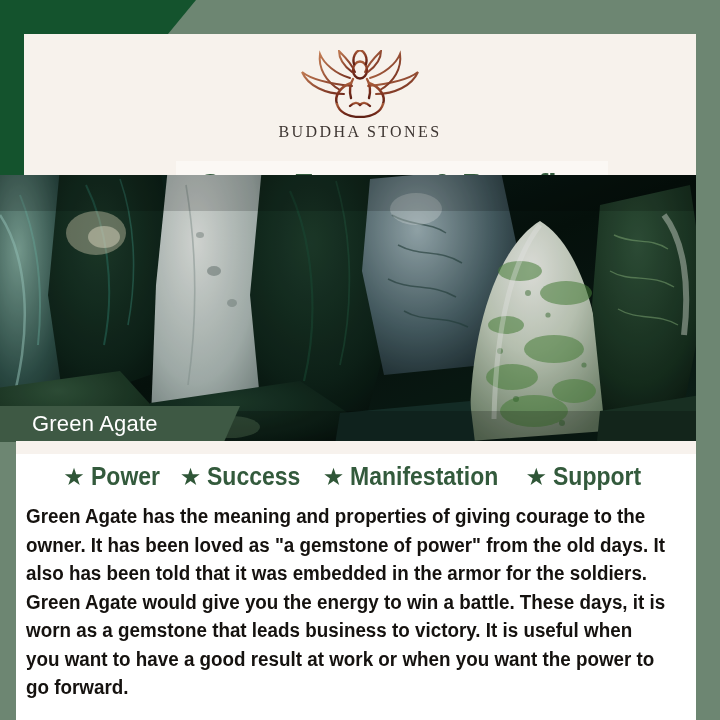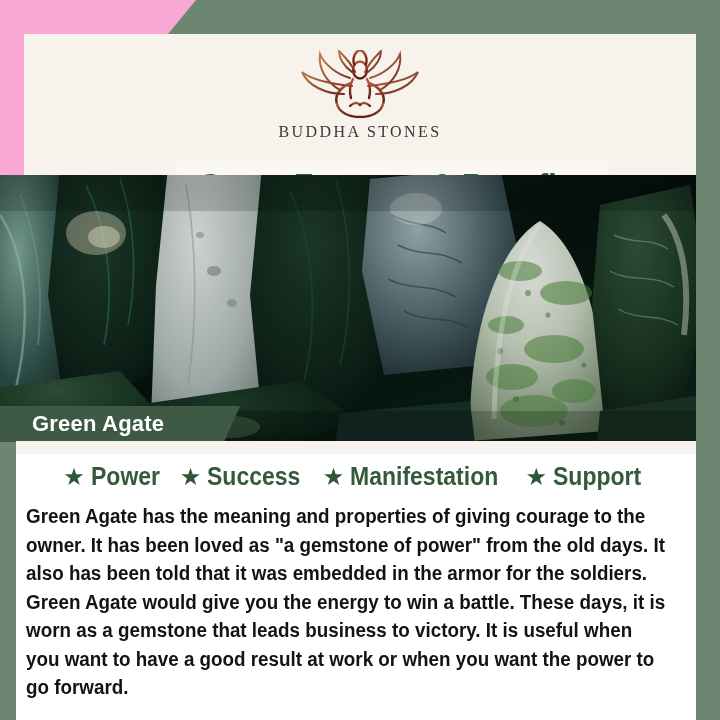--- a/index.html
+++ b/index.html
@@ -4,21 +4,21 @@
 <style>
   * { margin:0; padding:0; box-sizing:border-box; }
   html, body {
     width:720px; height:720px;
     font-family:"Liberation Sans", sans-serif;
     overflow:hidden;
   }
   #page {
     position:relative;
     width:720px; height:520px;
-    background:#f9a8d4;
+    background:#14532d;
   }
 
   
   .frame-top {
     position:absolute; left:0; top:0; width:720px; height:34px;
     background:#6D8672;
     clip-path: polygon(196px 0, 720px 0, 720px 34px, 168px 34px);
   }
   .frame-right {
     position:absolute; right:0; top:0; width:24px; height:720px;
@@ -73,21 +73,21 @@
 
   
   .stone-label {
     position:absolute; left:0; top:406px; width:240px; height:36px;
     background:#3E5944;
     clip-path: polygon(0 0, 240px 0, 224px 36px, 0 36px);
     display:flex; align-items:center;
   }
   .stone-label .label-text {
     margin-left:32px;
-    color:#FFFFFF; font-size:22px; font-weight:bold;
+    color:#FFFFFF; font-size:22px; font-weight:normal;
     letter-spacing:0.2px;
   }
 
   
   .cream-strip {
     position:absolute; left:16px; top:441px; width:680px; height:13px;
     background:#F7F2ED;
   }
   .content {
     position:absolute; left:16px; top:454px; width:680px; height:230px;

